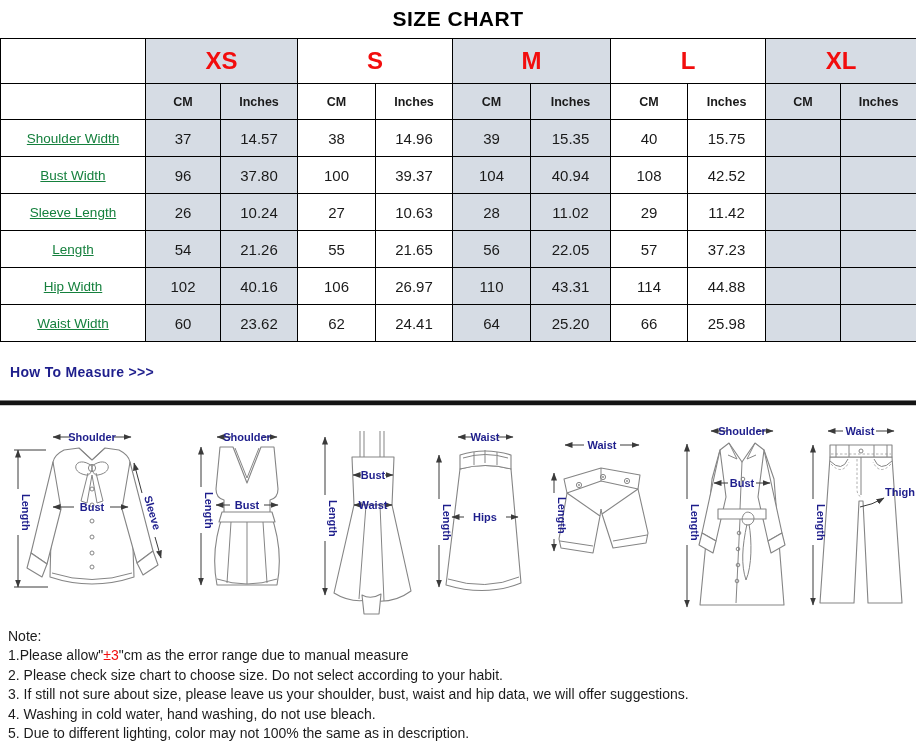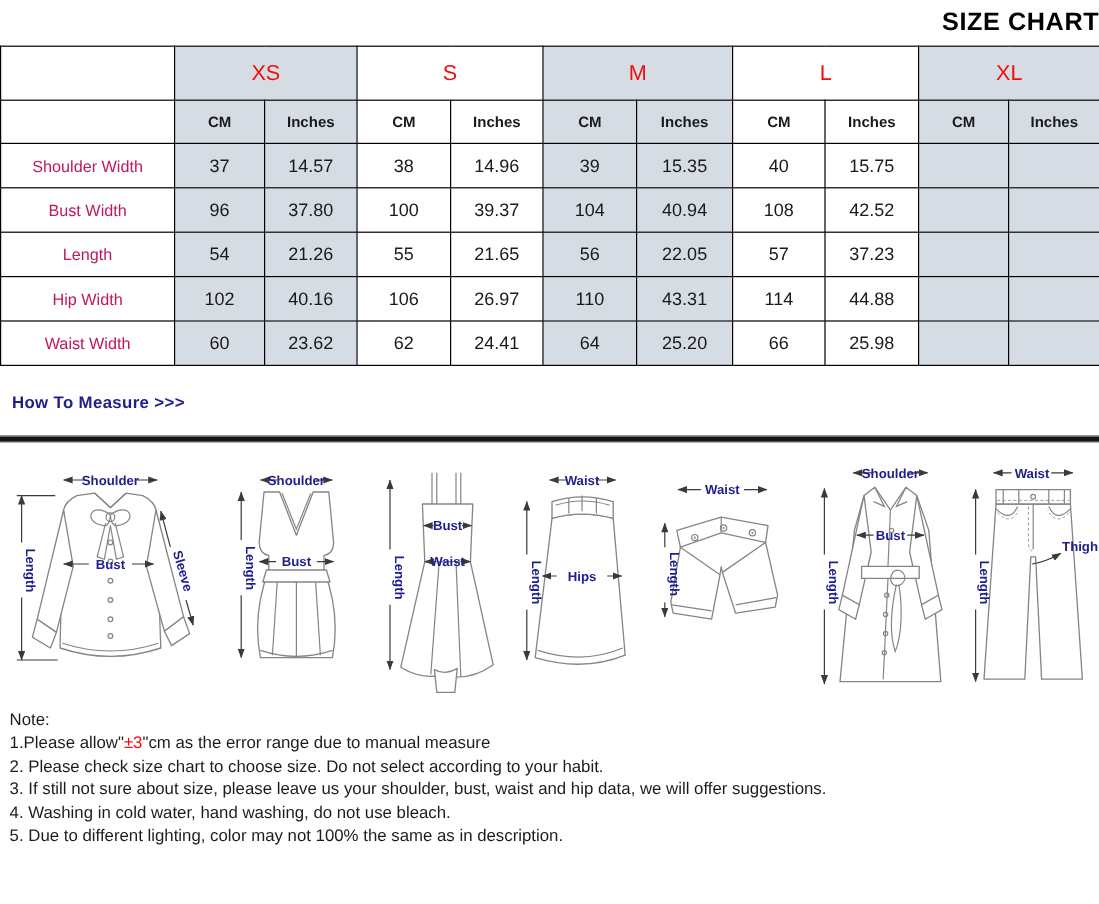--- a/index.html
+++ b/index.html
@@ -2,27 +2,27 @@
 <html style="--accent-red: #f20d0d; --header-shade: #d6dce4; --label-navy: #1e1e8c;"><head>
 <meta charset="utf-8">
 <style>
   :root{
     --accent-red:#f20d0d;
     --header-shade:#d6dce4;
     --label-navy:#1e1e8c;
   }
   html,body{margin:0;padding:0;background:#fff;}
   body{width:916px;min-height:753px;font-family:"Liberation Sans",sans-serif;color:#111;}
-  .title{text-align:right;font-size:21px;font-weight:bold;margin:7px 0 7px 0;letter-spacing:.5px;color:#000;}
+  .title{text-align:center;font-size:21px;font-weight:bold;margin:7px 0 7px 0;letter-spacing:.5px;color:#000;}
   table.size-table{border-collapse:collapse;table-layout:fixed;width:916px;}
   table.size-table td{border:1px solid #000;text-align:center;vertical-align:middle;padding:0;overflow:hidden;}
-  td.size{font-size:18px;font-weight:normal;color:var(--accent-red);height:44px;}
+  td.size{font-size:24px;font-weight:bold;color:var(--accent-red);height:44px;}
   td.unit{font-size:12.5px;font-weight:bold;height:35px;color:#1a1a1a;}
   td.shaded{background:var(--header-shade);}
-  td.rowlabel{font-size:13.5px;height:36px;background:#fff;color:#be185d;}
+  td.rowlabel{font-size:13.5px;height:36px;background:#fff;color:#15803d;text-decoration:underline;}
   td.val{font-size:15px;color:#1a1a1a;}
   .measure-heading{color:var(--label-navy);font-size:14px;font-weight:bold;margin:22px 0 20px 10px;letter-spacing:.3px;}
   .rule{height:4px;background:#141414;border-top:1px solid #808080;border-bottom:1px solid #c9c9c9;}
   .figures{position:relative;height:206px;margin-top:11px;}
   .fig{position:absolute;top:0;}
   .figures svg text{font-family:"Liberation Sans",sans-serif;font-weight:bold;fill:var(--label-navy);font-size:11px;}
   .garment{fill:#fff;stroke:#858585;stroke-width:1.1;stroke-linejoin:round;}
   .ln{fill:none;stroke:#858585;stroke-width:1;}
   .dash{fill:none;stroke:#9a9a9a;stroke-width:.8;stroke-dasharray:2.5,2;}
   .dim{stroke:#3a3a3a;stroke-width:1;fill:none;}
@@ -105,20 +105,33 @@
           <td class="val">100</td>
           <td class="val">39.37</td>
           <td class="val shaded">104</td>
           <td class="val shaded">40.94</td>
           <td class="val">108</td>
           <td class="val">42.52</td>
           <td class="val shaded"></td>
           <td class="val shaded"></td>
         </tr>
         <tr>
+          <td class="rowlabel">Sleeve Length</td>
+          <td class="val shaded">26</td>
+          <td class="val shaded">10.24</td>
+          <td class="val">27</td>
+          <td class="val">10.63</td>
+          <td class="val shaded">28</td>
+          <td class="val shaded">11.02</td>
+          <td class="val">29</td>
+          <td class="val">11.42</td>
+          <td class="val shaded"></td>
+          <td class="val shaded"></td>
+        </tr>
+        <tr>
           <td class="rowlabel">Length</td>
           <td class="val shaded">54</td>
           <td class="val shaded">21.26</td>
           <td class="val">55</td>
           <td class="val">21.65</td>
           <td class="val shaded">56</td>
           <td class="val shaded">22.05</td>
           <td class="val">57</td>
           <td class="val">37.23</td>
           <td class="val shaded"></td>

